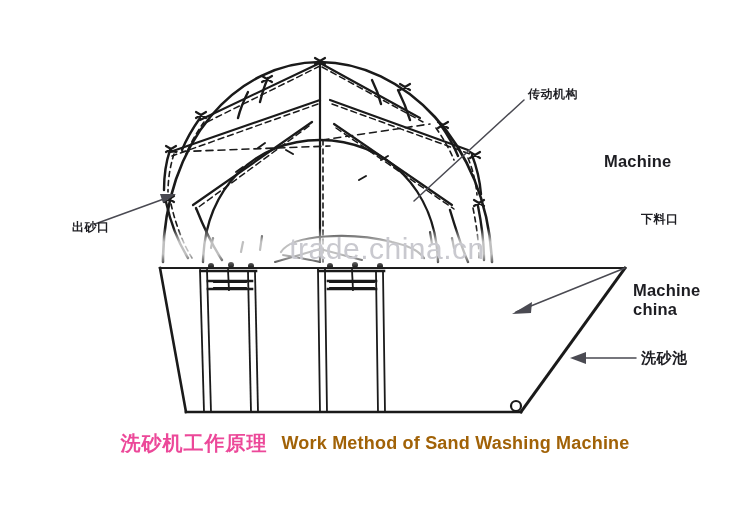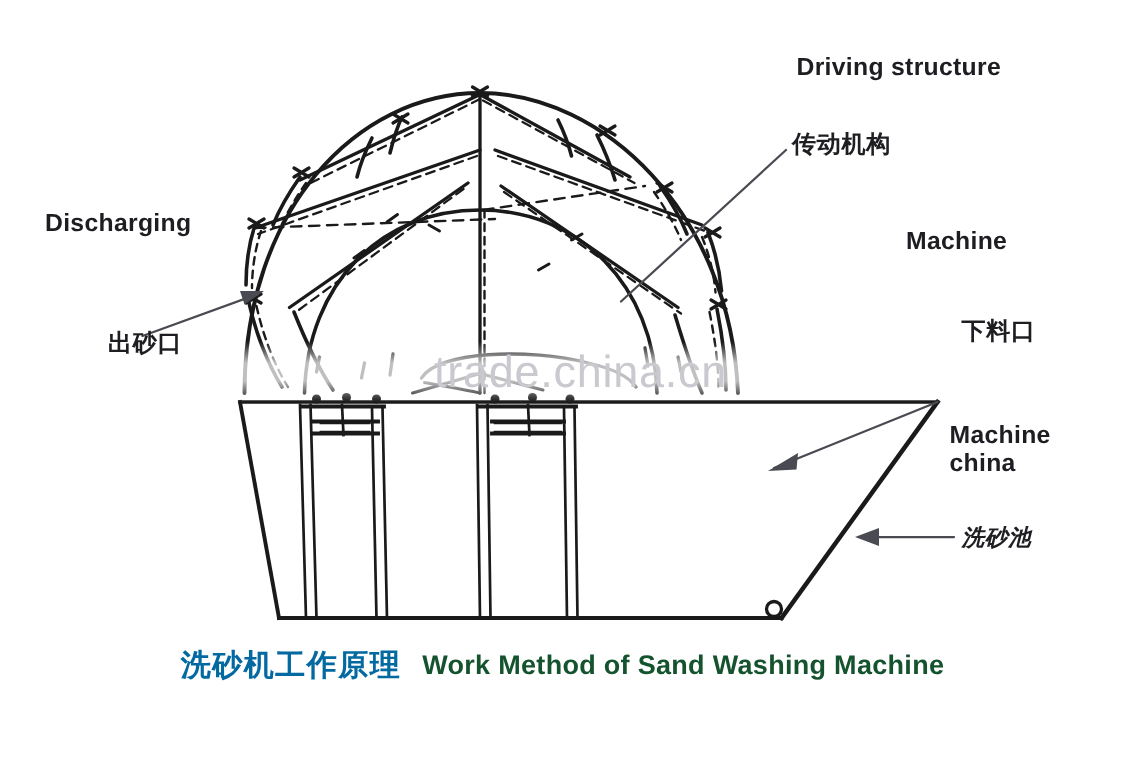--- a/index.html
+++ b/index.html
@@ -32,29 +32,28 @@
   }
   .label-en {
     font-family: "Liberation Sans", sans-serif;
     font-weight: bold;
     font-size: 16.5px;
     letter-spacing: 0.2px;
   }
   .label-cn {
     font-family: "DejaVu Sans", sans-serif;
     font-weight: bold;
-    font-size: 16px;
+    font-size: 12px;
     letter-spacing: 0.5px;
   }
   .label-small-cn {
     font-family: "DejaVu Sans", sans-serif;
     font-weight: bold;
     font-size: 15px;
     letter-spacing: 0.5px;
-    font-style: italic;
   }
   #lbl-discharging { left: 30px; top: 140px; }
   #lbl-chushakou  { left: 32px; top: 220px; margin-left: 40px; }
   #lbl-driving    { left: 531px; top: 36px; }
   #lbl-chuandong  { left: 528px; top: 87px; }
   #lbl-feeding    { left: 604px; top: 152px; }
   #lbl-xialiaokou { left: 641px; top: 212px; }
   #lbl-washtank   { left: 633px; top: 281px; }
   #lbl-xishachi   { left: 641px; top: 350px; }
 
@@ -64,28 +63,28 @@
     top: 430px;
     width: 750px;
     text-align: center;
     white-space: nowrap;
   }
   #caption span { vertical-align: middle; }
   .cap-cn {
     font-family: Liberation Sans, sans-serif;
     font-weight: bold;
     font-size: 20px;
-    color: #0369a1;
+    color: #ec4899;
     letter-spacing: 1px;
   }
   .cap-en {
     font-family: "Liberation Sans", sans-serif;
     font-weight: bold;
     font-size: 18px;
-    color: #14532d;
+    color: #a16207;
     margin-left: 14px;
     letter-spacing: 0.2px;
   }
   #watermark {
     position: absolute;
     left: 0;
     top: 232px;
     width: 750px;
     text-align: center;
     font-family: "Liberation Sans", sans-serif;
@@ -261,25 +260,23 @@
       <path fill="#4a4a52" stroke="none" d="M512,314 L532,302 L531,313 Z"></path>
 
       <line x1="636" y1="358" x2="576" y2="358"></line>
       <path fill="#4a4a52" stroke="none" d="M570,358 L586,352 L586,364 Z"></path>
     </g>
   </svg>
 
   <div class="wm-band"></div>
   <div id="watermark">trade.china.cn</div>
 
-  <div class="label label-en" id="lbl-discharging">Discharging</div>
 
   <div class="label label-cn" id="lbl-chushakou">出砂口</div>
 
-  <div class="label label-en" id="lbl-driving">Driving structure</div>
 
   <div class="label label-cn" id="lbl-chuandong">传动机构</div>
 
   <div class="label label-en" id="lbl-feeding">Machine</div>
 
   <div class="label label-cn" id="lbl-xialiaokou">下料口</div>
 
   <div class="label label-en" id="lbl-washtank">
     <div>Machine</div>
     <div>china</div>

